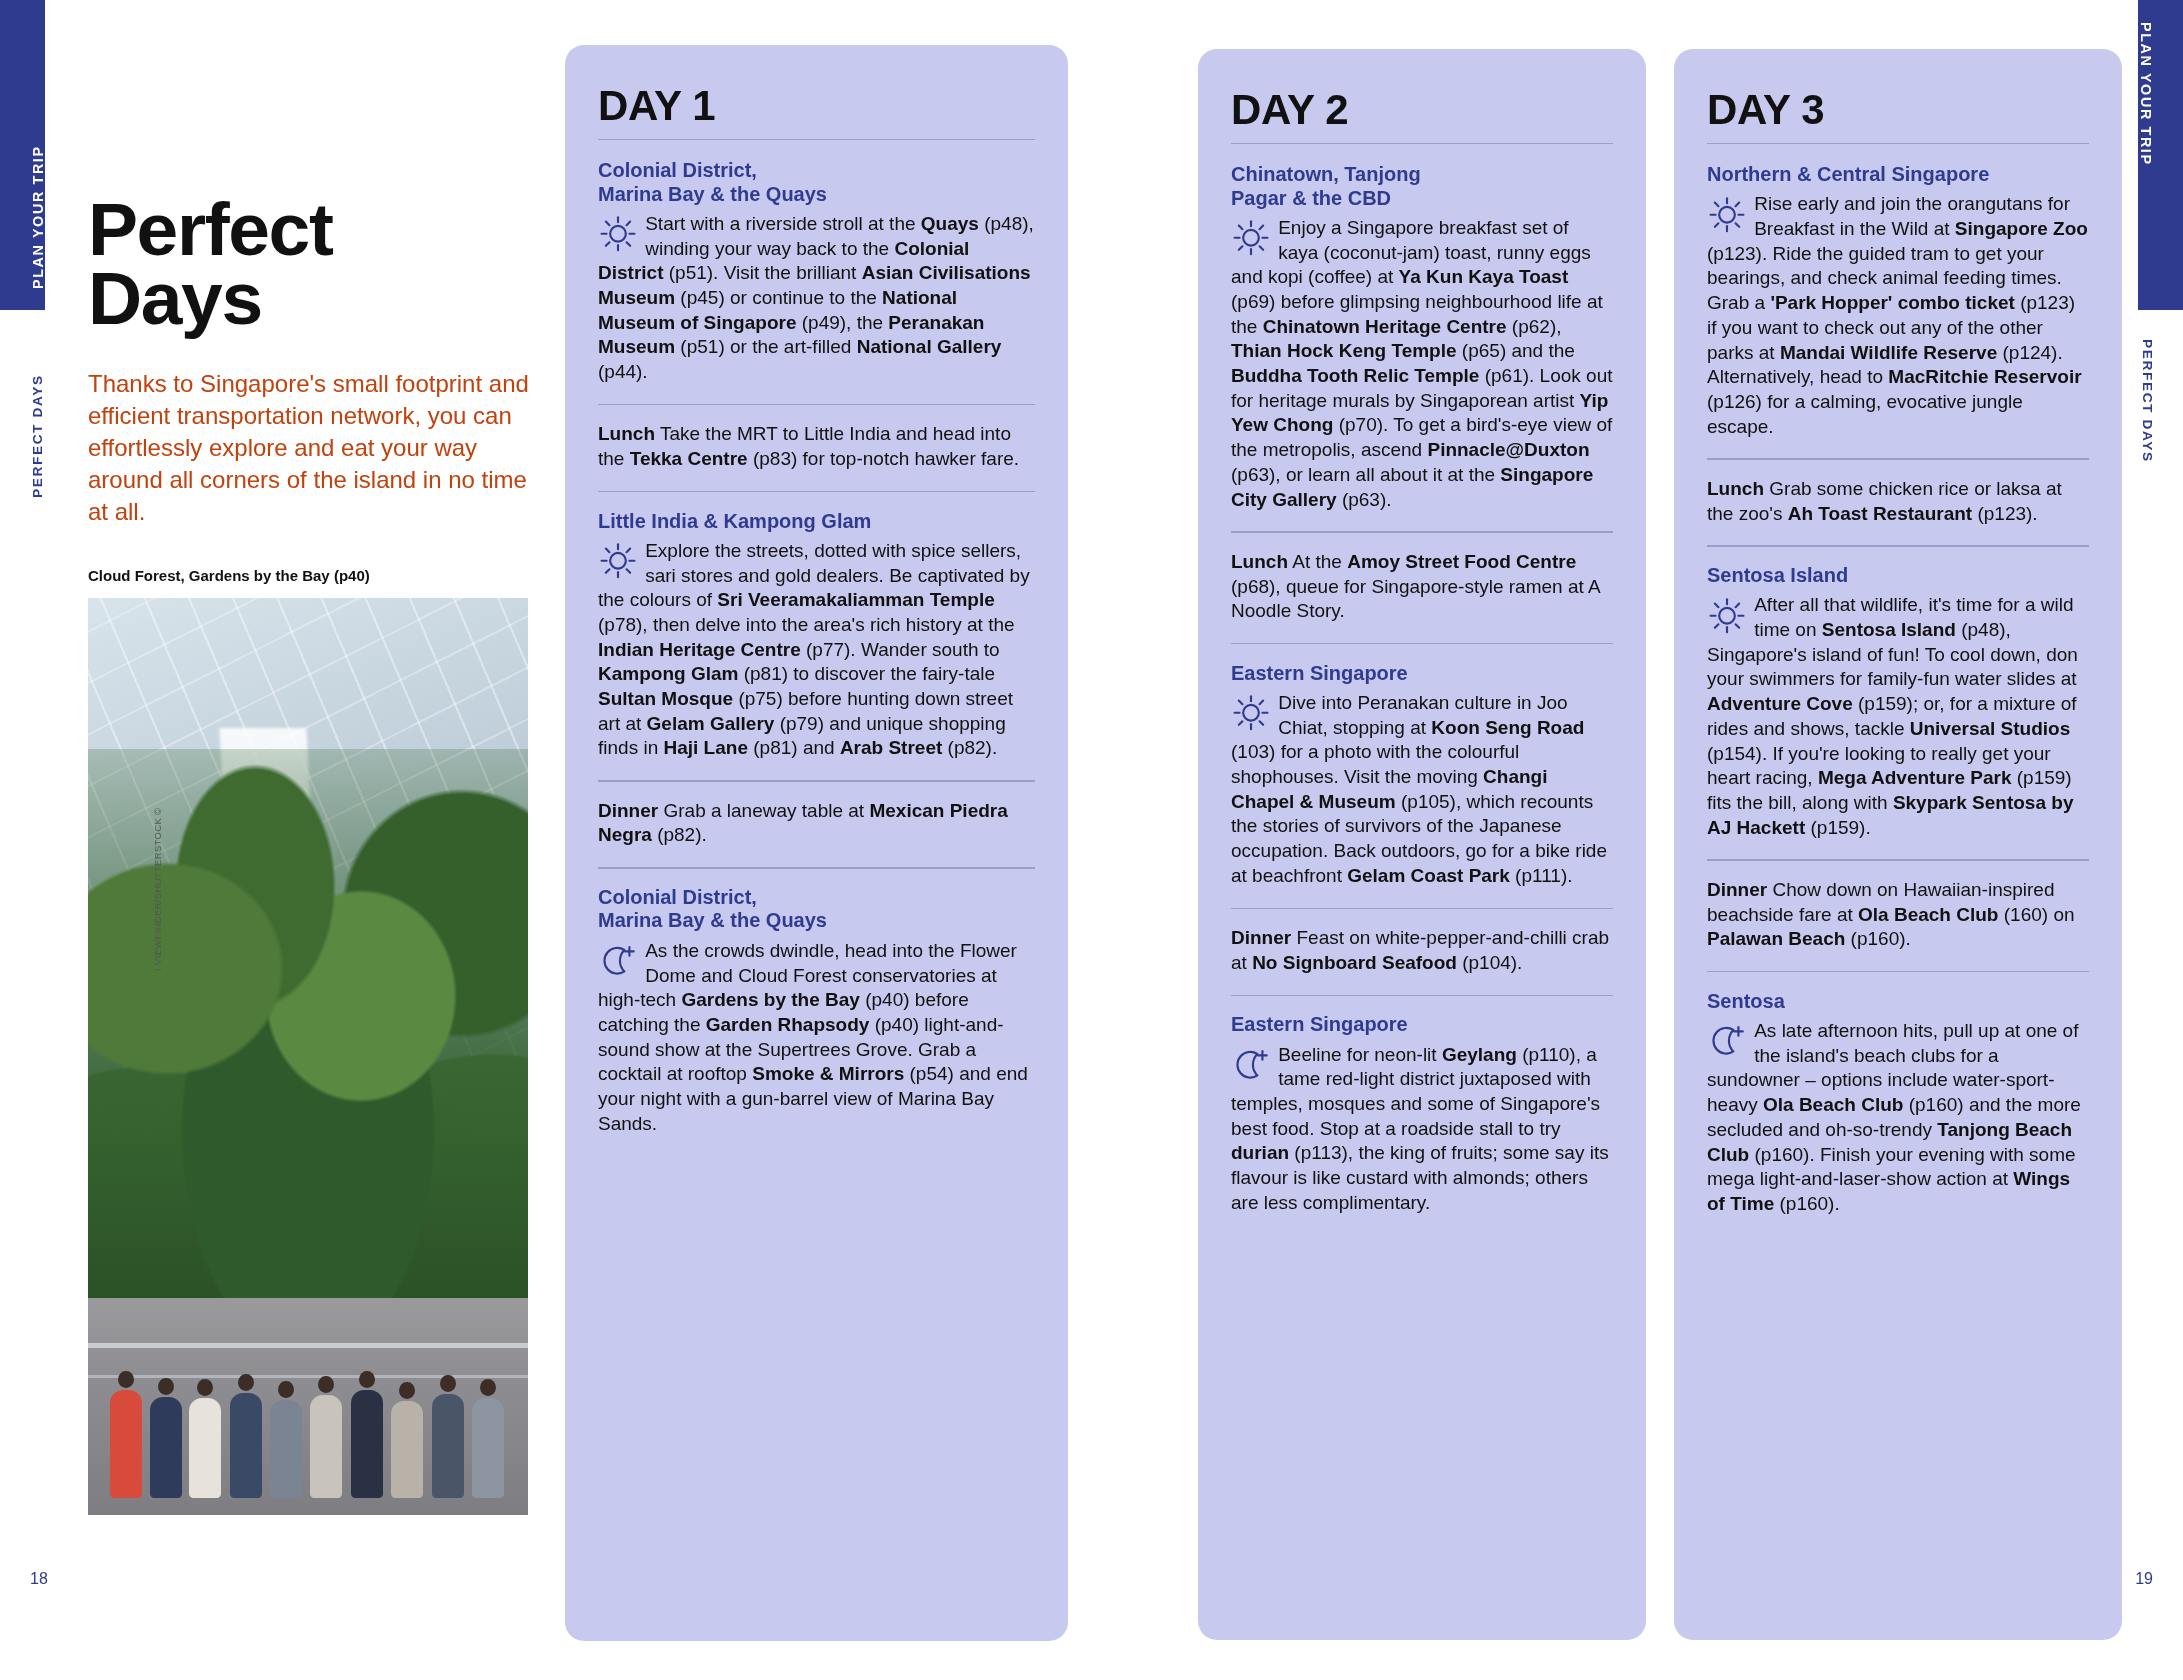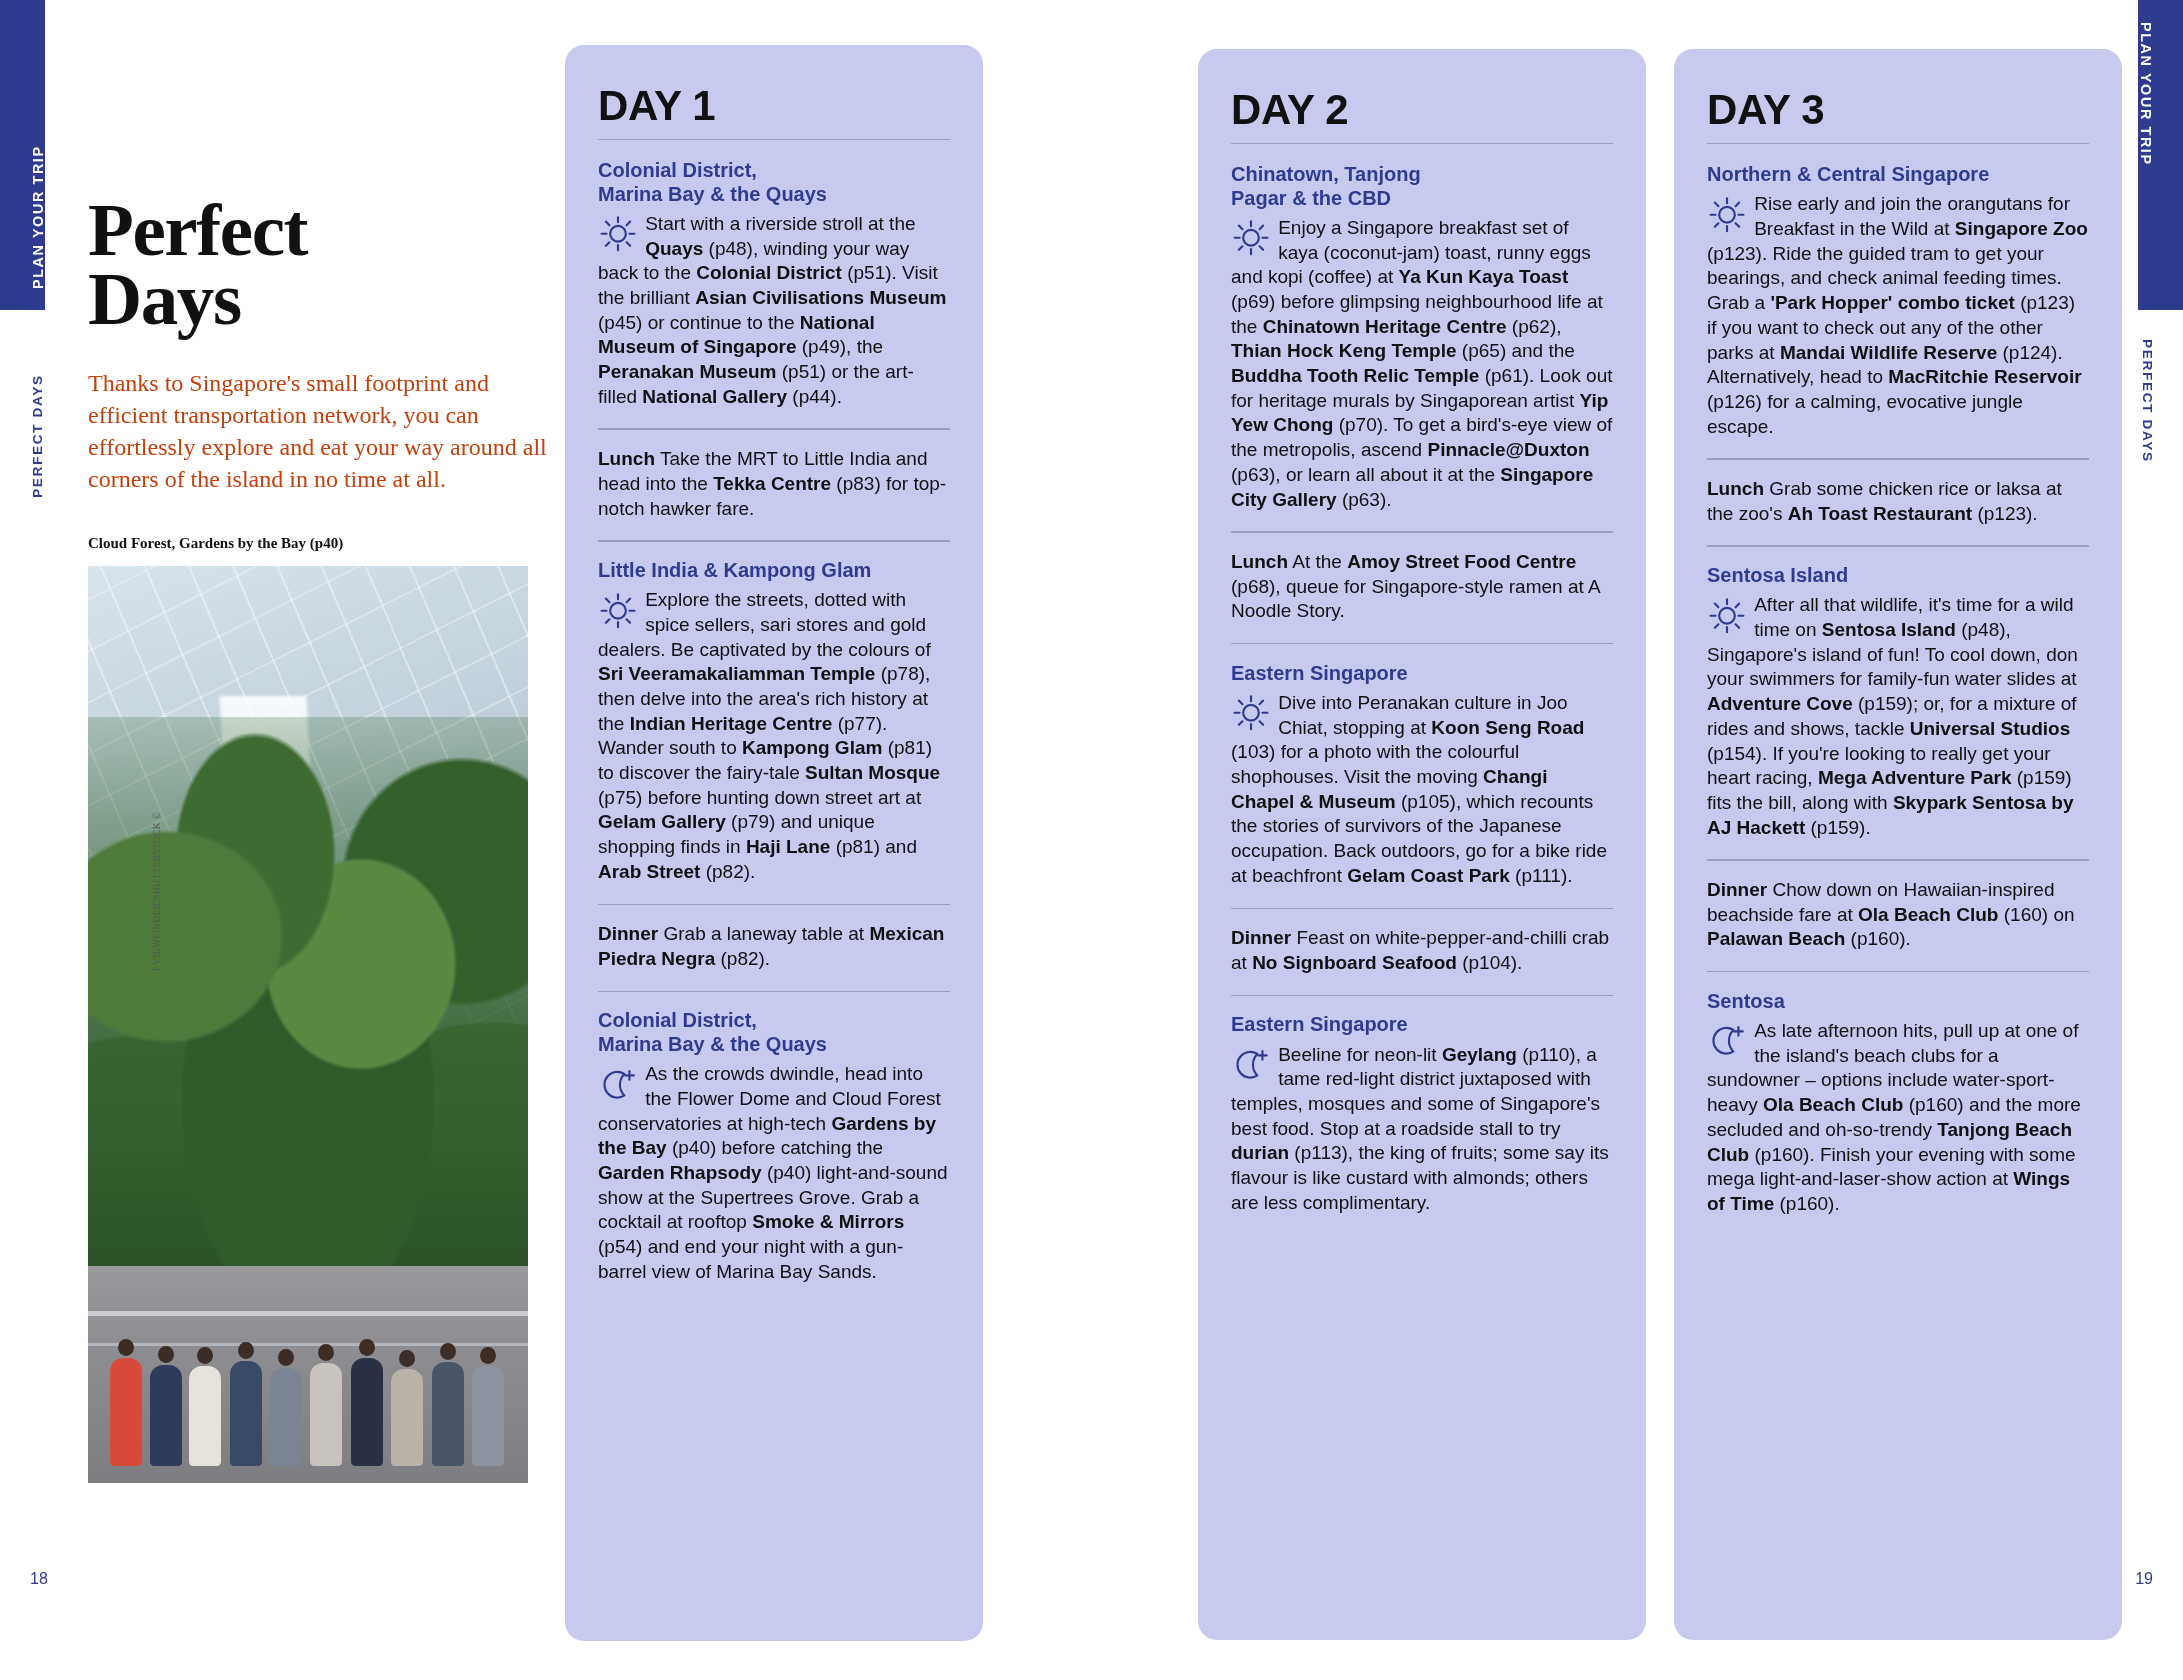--- a/index.html
+++ b/index.html
@@ -73,21 +73,20 @@
   }
   .folio.left { left: 30px; }
   .folio.right { right: 30px; }
 
   
   .intro {
     position: absolute;
     left: 88px;
     top: 195px;
     width: 462px;
-    font-family: Liberation Serif, serif;
   }
   .intro h1 {
     margin: 0;
     font-size: 75px;
     line-height: 0.92;
     font-weight: bold;
     letter-spacing: -1.4px;
     color: #111111;
   }
   .intro p.lede {
@@ -189,21 +188,21 @@
     background: #3c2e26;
   }
 
   
   .card {
     position: absolute;
     background: #c8c9ef;
     border-radius: 19px;
     padding: 40px 33px 29px 33px;
   }
-  #day1 { left: 565px; top: 45px; width: 418px; height: 1596px; }
+  #day1 { left: 565px; top: 45px; width: 503px; height: 1596px; }
   #day2 { left: 1198px; top: 49px; width: 448px; height: 1591px; }
   #day3 { left: 1674px; top: 49px; width: 448px; height: 1591px; }
 
   .day-title {
     font-size: 42px;
     font-weight: bold;
     letter-spacing: -0.4px;
     color: #111111;
     margin: 0 0 11.6px 0;
     line-height: 1;

